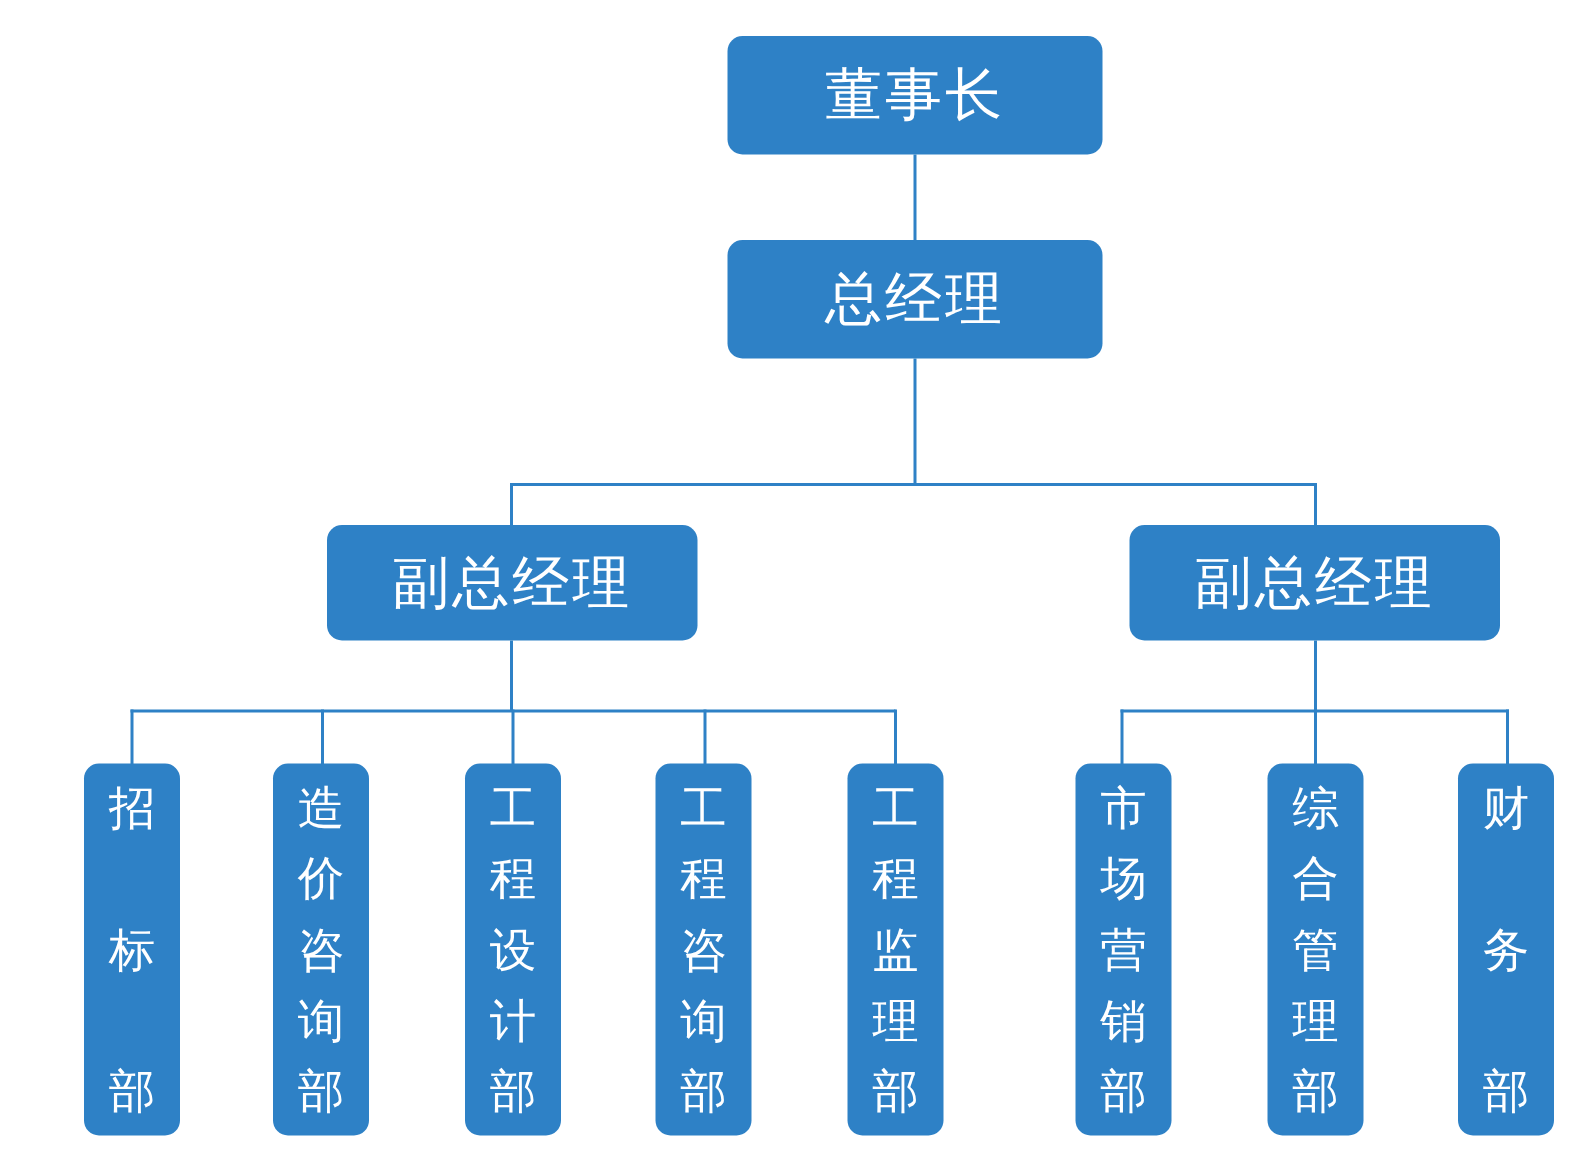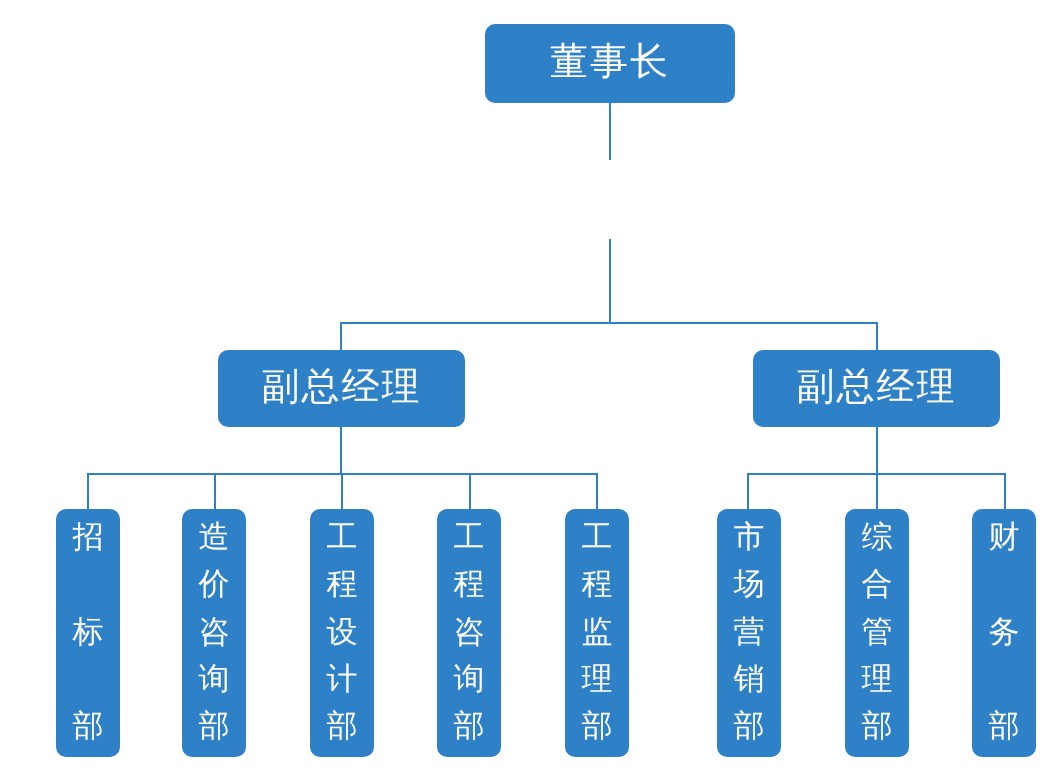--- a/index.html
+++ b/index.html
@@ -5,21 +5,21 @@
   html, body {
     margin: 0;
     padding: 0;
     background: #ffffff;
   }
   #chart-canvas {
     position: relative;
     width: 1063px;
     height: 779px;
     background: #ffffff;
-    font-family: Liberation Mono, monospace;
+    font-family: Liberation Sans, sans-serif;
     overflow: hidden;
   }
   .node {
     position: absolute;
     background: #2E81C6;
     border-radius: 10px;
     color: #ffffff;
     display: flex;
     align-items: center;
     justify-content: center;
@@ -101,20 +101,23 @@
   <div class="connector v" style="left:596px; top:473px; height:37px;"></div>
 
   <div class="connector v" style="left:747px; top:473px; height:37px;"></div>
   <div class="connector v" style="left:876px; top:473px; height:37px;"></div>
   <div class="connector v" style="left:1004px; top:473px; height:37px;"></div>
 
   <div class="node horizontal" style="left:485px; top:24px; width:250px; height:79px;">
     <span class="node-label">董事长</span>
   </div>
 
+  <div class="node horizontal" style="left:485px; top:160px; width:250px; height:79px;">
+    <span class="node-label">总经理</span>
+  </div>
 
   <div class="node horizontal" style="left:218px; top:350px; width:247px; height:77px;">
     <span class="node-label">副总经理</span>
   </div>
 
   <div class="node horizontal" style="left:753px; top:350px; width:247px; height:77px;">
     <span class="node-label">副总经理</span>
   </div>
 
   <div class="node vertical" style="left:56px; top:509px; width:64px; height:248px;">

